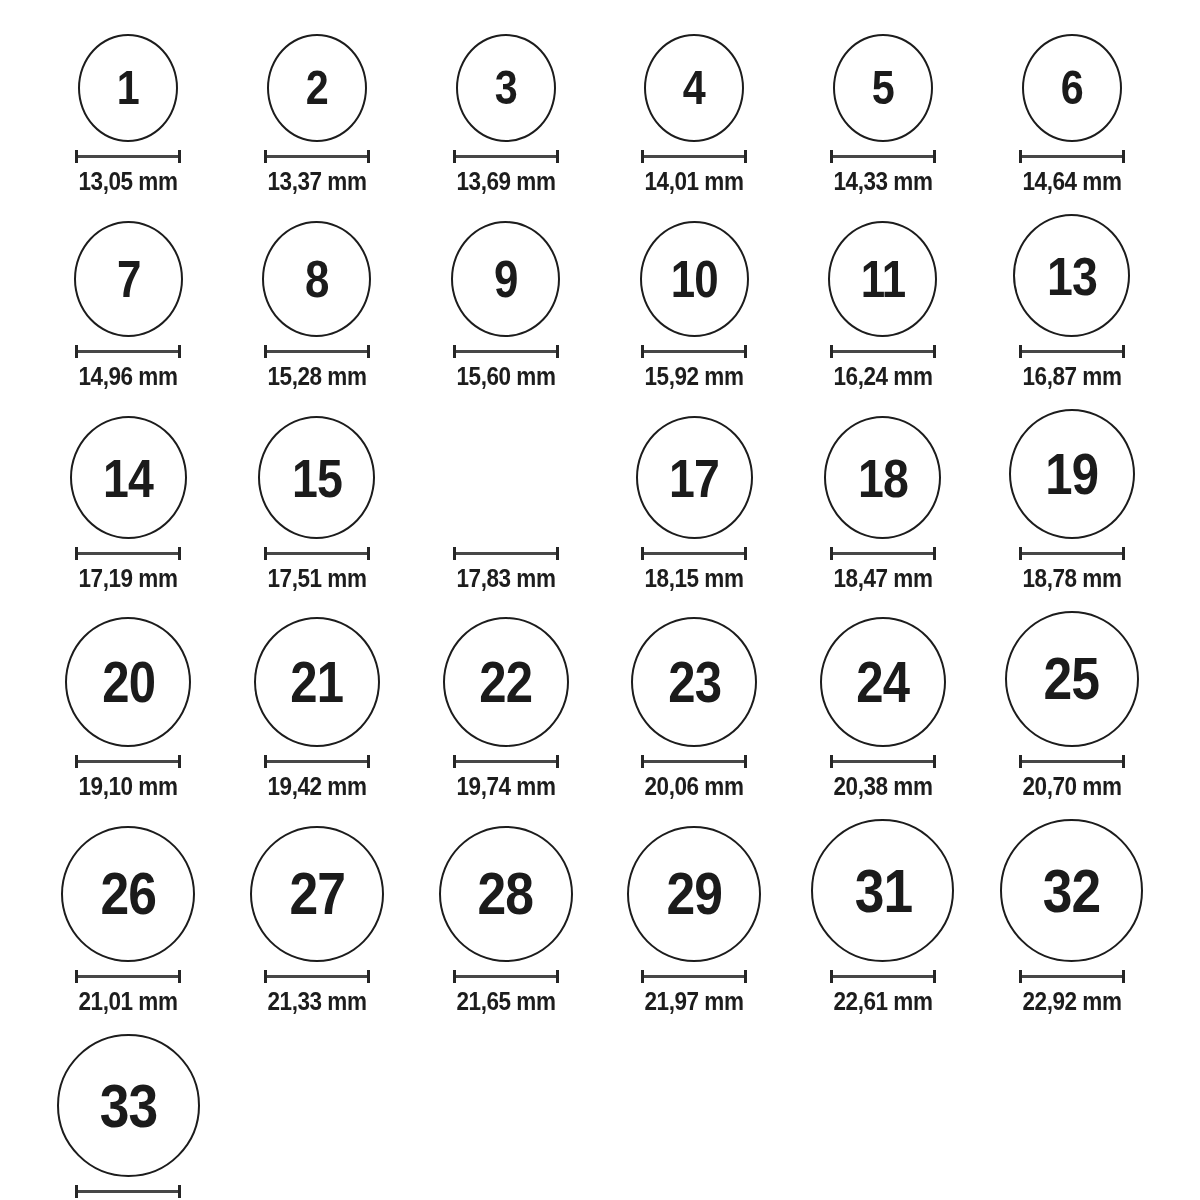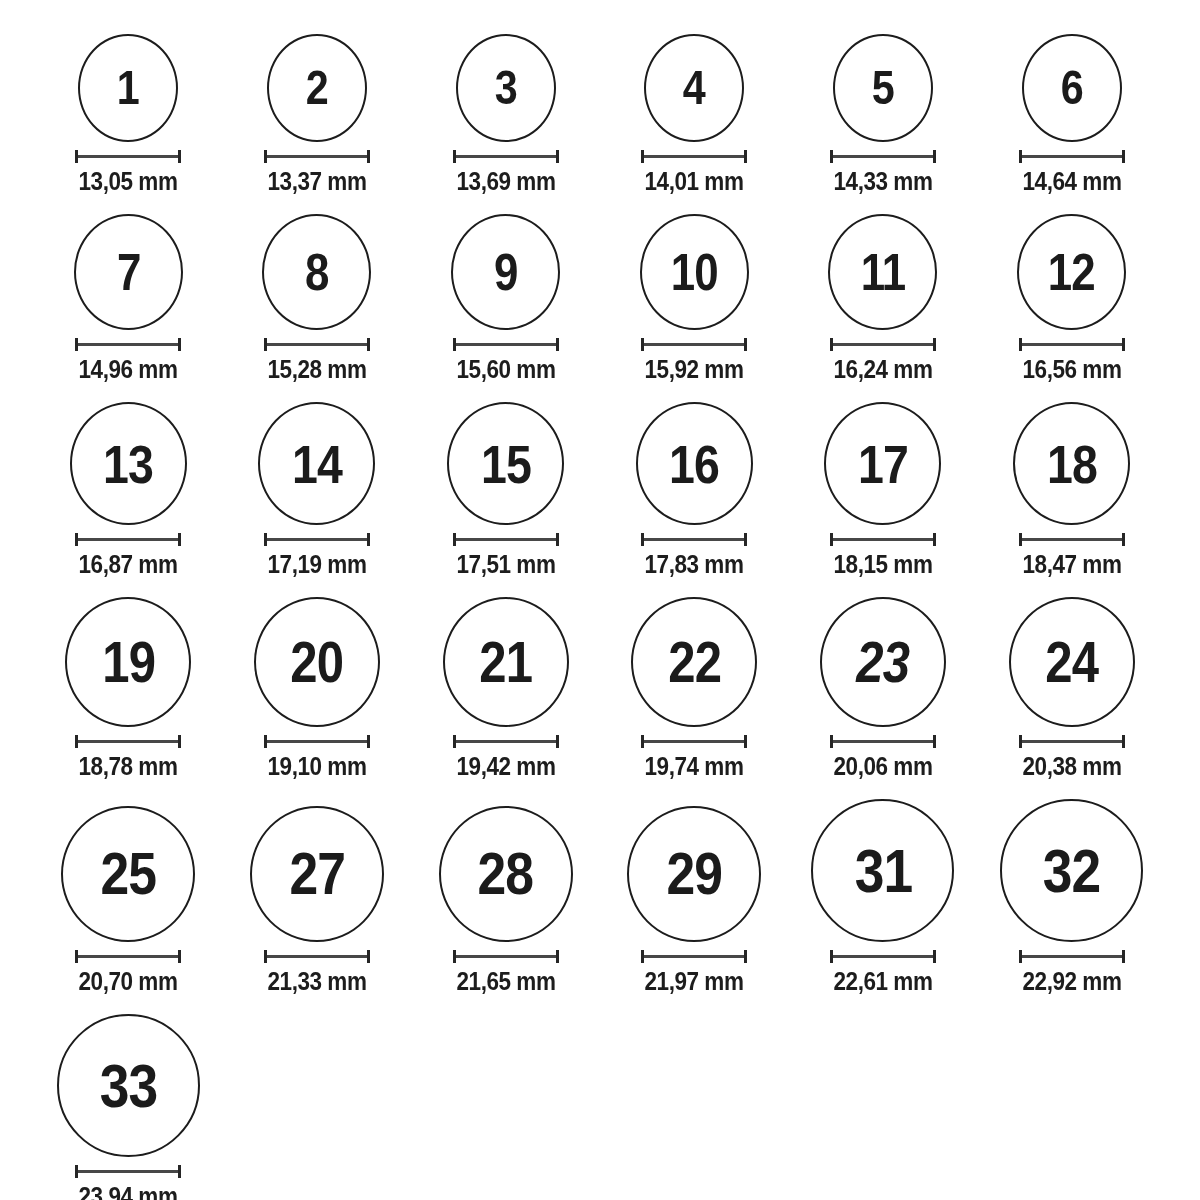--- a/index.html
+++ b/index.html
@@ -196,31 +196,20 @@
       <span class="num" style="font-size: 51px;">11</span>
     </div>
     <div class="measure">
       <span class="bar"></span>
     </div>
     <div class="label">
       <span class="label-inner">16,24 mm</span>
     </div>
   </div>
     <div class="cell">
-    <div class="circle" style="width: 109px; height: 116px;">
-      <span class="num" style="font-size: 51px;">12</span>
-    </div>
-    <div class="measure">
-      <span class="bar"></span>
-    </div>
-    <div class="label">
-      <span class="label-inner">16,56 mm</span>
-    </div>
-  </div>
-    <div class="cell">
     <div class="circle" style="width: 117px; height: 123px;">
       <span class="num" style="font-size: 54px;">13</span>
     </div>
     <div class="measure">
       <span class="bar"></span>
     </div>
     <div class="label">
       <span class="label-inner">16,87 mm</span>
     </div>
   </div>
@@ -240,23 +229,20 @@
       <span class="num" style="font-size: 54px;">15</span>
     </div>
     <div class="measure">
       <span class="bar"></span>
     </div>
     <div class="label">
       <span class="label-inner">17,51 mm</span>
     </div>
   </div>
     <div class="cell">
-    <div class="circle" style="width: 117px; height: 123px;">
-      <span class="num" style="font-size: 54px;">16</span>
-    </div>
     <div class="measure">
       <span class="bar"></span>
     </div>
     <div class="label">
       <span class="label-inner">17,83 mm</span>
     </div>
   </div>
     <div class="cell">
     <div class="circle" style="width: 117px; height: 123px;">
       <span class="num" style="font-size: 54px;">17</span>
@@ -317,21 +303,21 @@
       <span class="num" style="font-size: 57px;">22</span>
     </div>
     <div class="measure">
       <span class="bar"></span>
     </div>
     <div class="label">
       <span class="label-inner">19,74 mm</span>
     </div>
   </div>
     <div class="cell">
-    <div class="circle" style="width: 126px; height: 130px; font-style: italic;">
+    <div class="circle" style="width: 126px; height: 130px;">
       <span class="num" style="font-size: 57px;">23</span>
     </div>
     <div class="measure">
       <span class="bar"></span>
     </div>
     <div class="label">
       <span class="label-inner">20,06 mm</span>
     </div>
   </div>
     <div class="cell">
@@ -351,20 +337,31 @@
     </div>
     <div class="measure">
       <span class="bar"></span>
     </div>
     <div class="label">
       <span class="label-inner">20,70 mm</span>
     </div>
   </div>
     <div class="cell">
     <div class="circle" style="width: 134px; height: 136px;">
+      <span class="num" style="font-size: 60px;">26</span>
+    </div>
+    <div class="measure">
+      <span class="bar"></span>
+    </div>
+    <div class="label">
+      <span class="label-inner">21,01 mm</span>
+    </div>
+  </div>
+    <div class="cell">
+    <div class="circle" style="width: 134px; height: 136px;">
       <span class="num" style="font-size: 60px;">27</span>
     </div>
     <div class="measure">
       <span class="bar"></span>
     </div>
     <div class="label">
       <span class="label-inner">21,33 mm</span>
     </div>
   </div>
     <div class="cell">

